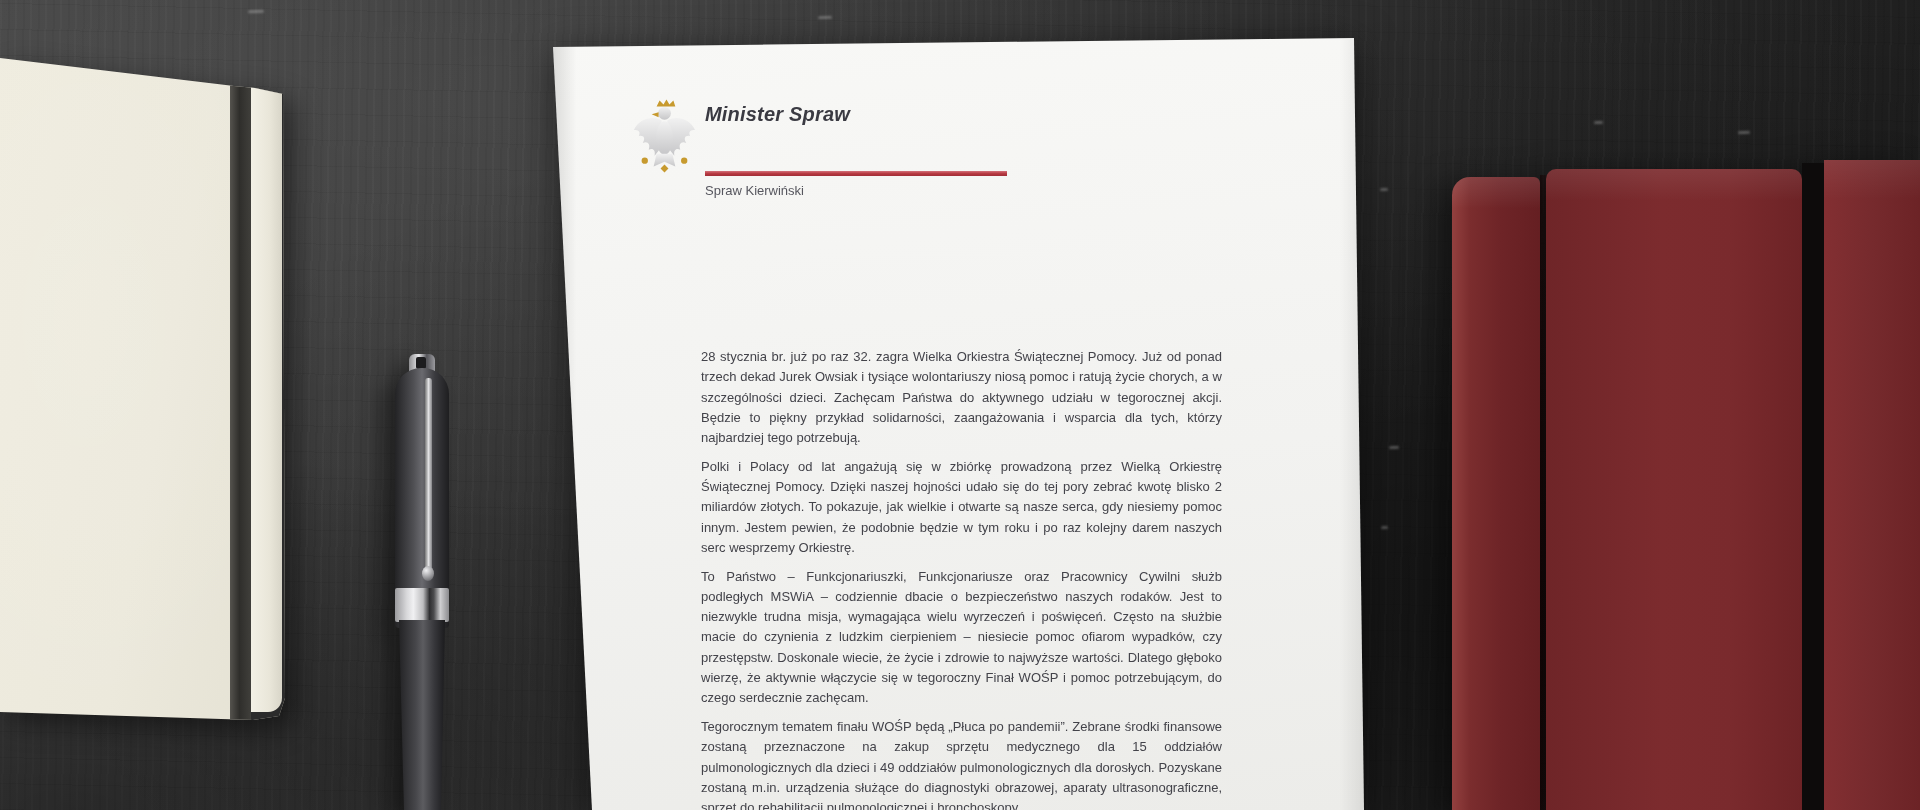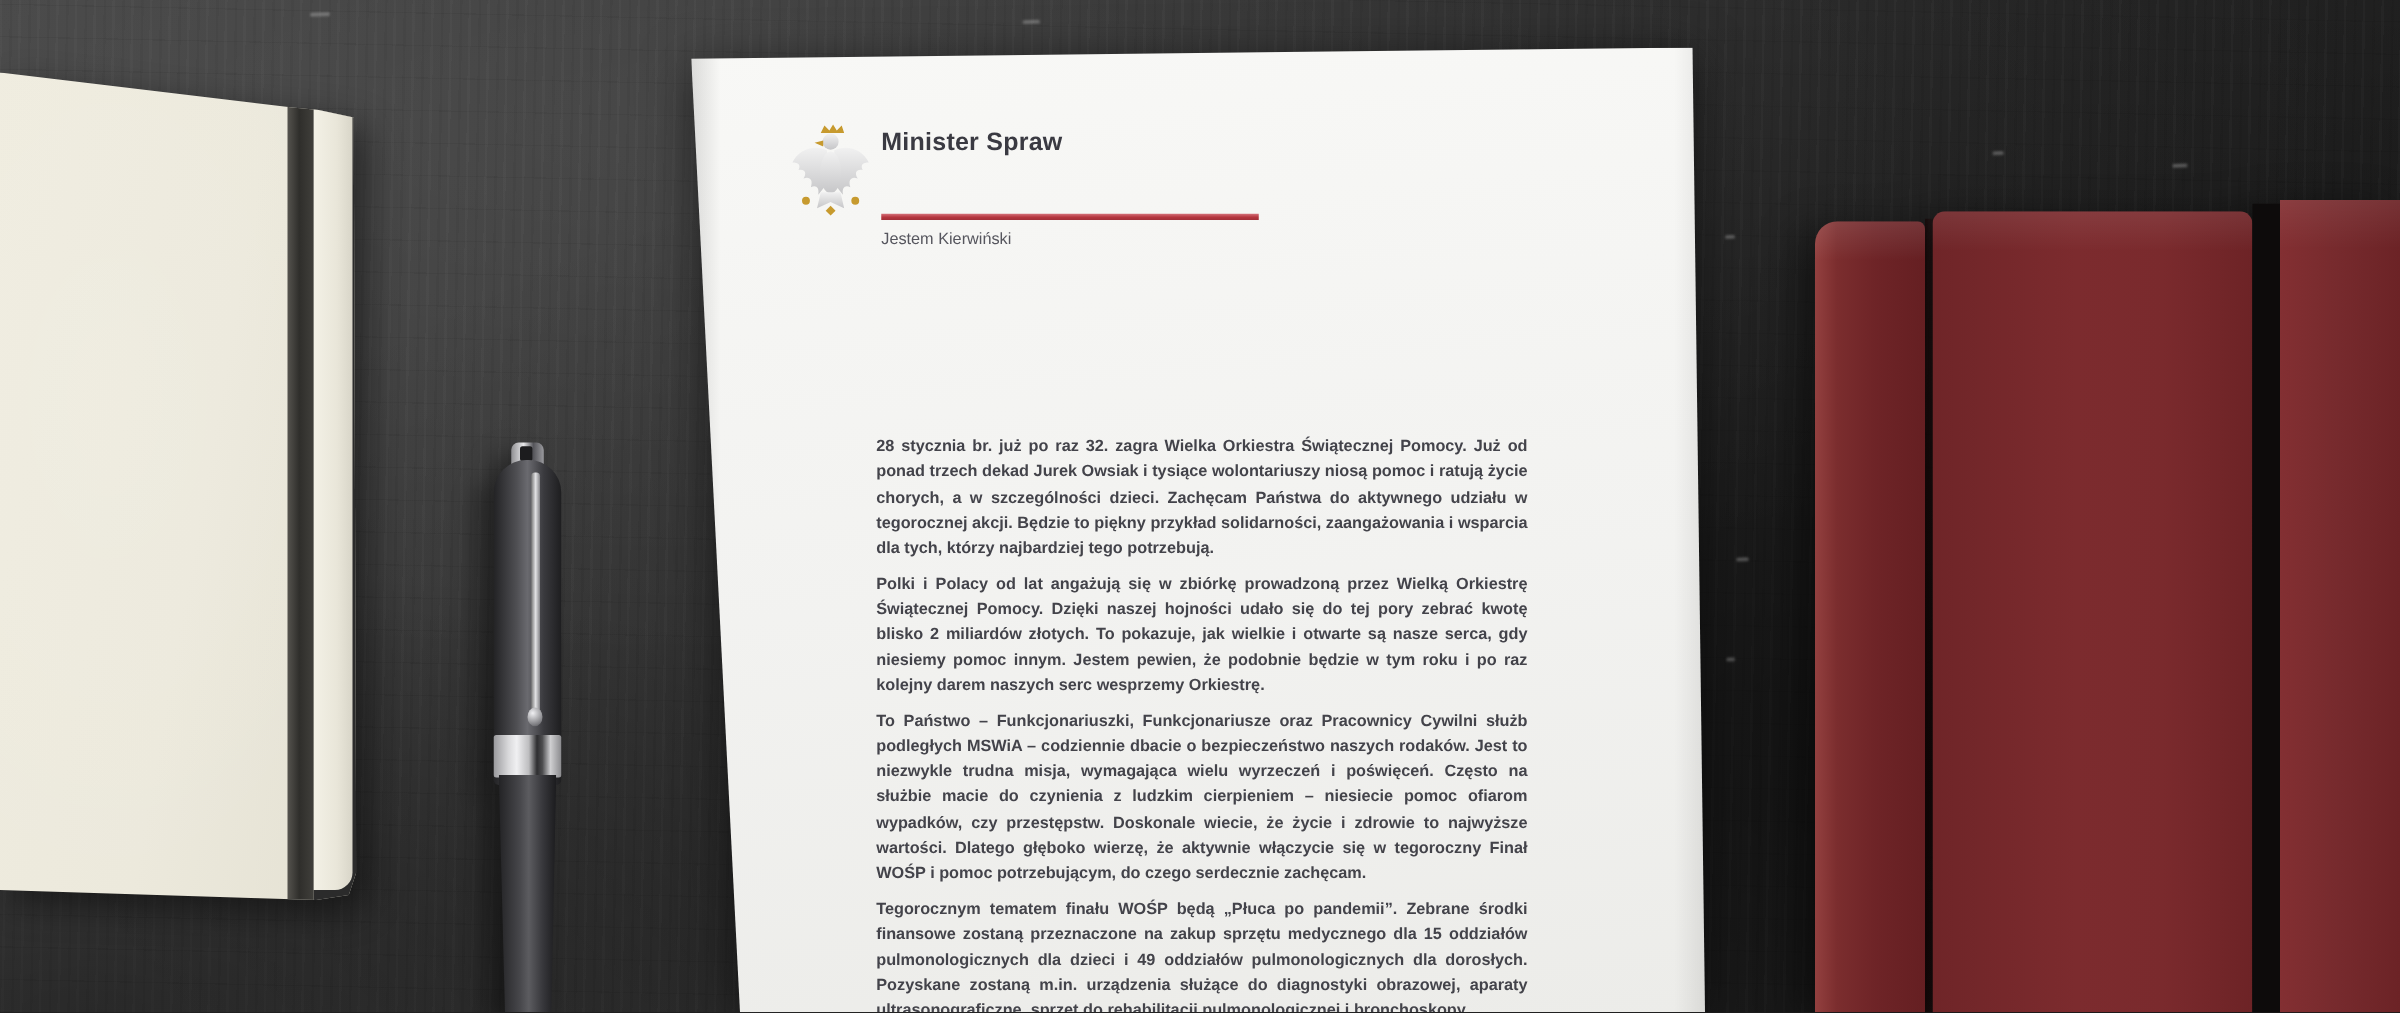--- a/index.html
+++ b/index.html
@@ -53,28 +53,28 @@
     position:absolute;inset:0;
     clip-path:polygon(5px 9px,806px 0,816px 772px,44px 772px);
     background:
       linear-gradient(90deg,rgba(0,0,0,0.14),transparent 3.5%),
       linear-gradient(90deg,transparent 97%,rgba(0,0,0,0.08)),
       linear-gradient(175deg,#f8f8f6 0%,#f2f2f0 55%,#ecece9 100%);
   }
   .letter-text{filter:blur(0.3px);}
   .eagle{position:absolute;left:80px;top:59px;width:71px;height:76px;}
   .org-name{position:absolute;left:157px;top:64px;font-size:20px;line-height:24px;font-weight:600;
-      letter-spacing:0.2px;color:#3a3a42;}
+      letter-spacing:0.2px;color:#3a3a42;font-style:italic;}
   .red-rule{position:absolute;left:157px;top:133px;width:302px;height:5px;
       background:linear-gradient(180deg,#d4717a 0%,#b5363e 55%,#a12f38 100%);}
   .signer{position:absolute;left:157px;top:145px;font-size:13px;color:#56565e;}
   .salutation{position:absolute;left:153px;top:210px;font-size:13.5px;line-height:23px;font-weight:bold;color:#2c2c33;}
   .body-text{position:absolute;left:153px;top:309px;width:521px;font-size:13px;line-height:20.3px;
       color:#43434a;text-align:justify;}
-  .body-text p{margin:0 0 8.3px 0;font-weight:bold;}
+  .body-text p{margin:0 0 8.3px 0;}
 
   
   .folder{position:absolute;left:1450px;top:155px;width:470px;height:655px;filter:drop-shadow(-14px 6px 16px rgba(0,0,0,0.45));}
   .folder-spine{position:absolute;left:2px;top:22px;width:88px;bottom:0;border-radius:18px 6px 0 0;
       background:linear-gradient(180deg,rgba(255,255,255,0.10),transparent 5%),
                  linear-gradient(90deg,#93403f 0%,#7b2d2e 20%,#6e2427 55%,#651f22 100%);}
   .folder-crease{position:absolute;left:90px;top:20px;width:10px;bottom:0;
       background:linear-gradient(90deg,rgba(20,0,0,0.55),rgba(40,5,8,0.15));}
   .folder-main{position:absolute;left:96px;top:14px;width:256px;bottom:0;border-radius:10px 10px 0 0;
       background:linear-gradient(180deg,rgba(255,255,255,0.08),transparent 5%),
@@ -136,21 +136,21 @@
         <circle cx="57" cy="64" r="3.2" fill="#c79a2e"></circle>
         <path d="M33,72 l4,-4 l4,4 l-4,4 z" fill="#c79a2e"></path>
       </svg>
 
       <div class="org-name letter-text">
         <div>Minister Spraw</div>
       </div>
 
       <div class="red-rule"></div>
 
-      <div class="signer letter-text">Jestem Kierwiński</div>
+      <div class="signer letter-text">Spraw Kierwiński</div>
 
 
       <div class="body-text letter-text">
         <p>28 stycznia br. już po raz 32. zagra Wielka Orkiestra Świątecznej Pomocy. Już od ponad trzech dekad Jurek Owsiak i tysiące wolontariuszy niosą pomoc i ratują życie chorych, a w szczególności dzieci. Zachęcam Państwa do aktywnego udziału w tegorocznej akcji. Będzie to piękny przykład solidarności, zaangażowania i wsparcia dla tych, którzy najbardziej tego potrzebują.</p>
         <p>Polki i Polacy od lat angażują się w zbiórkę prowadzoną przez Wielką Orkiestrę Świątecznej Pomocy. Dzięki naszej hojności udało się do tej pory zebrać kwotę blisko 2 miliardów złotych. To pokazuje, jak wielkie i otwarte są nasze serca, gdy niesiemy pomoc innym. Jestem pewien, że podobnie będzie w tym roku i po raz kolejny darem naszych serc wesprzemy Orkiestrę.</p>
         <p>To Państwo – Funkcjonariuszki, Funkcjonariusze oraz Pracownicy Cywilni służb podległych MSWiA – codziennie dbacie o bezpieczeństwo naszych rodaków. Jest to niezwykle trudna misja, wymagająca wielu wyrzeczeń i poświęceń. Często na służbie macie do czynienia z ludzkim cierpieniem – niesiecie pomoc ofiarom wypadków, czy przestępstw. Doskonale wiecie, że życie i zdrowie to najwyższe wartości. Dlatego głęboko wierzę, że aktywnie włączycie się w tegoroczny Finał WOŚP i pomoc potrzebującym, do czego serdecznie zachęcam.</p>
         <p>Tegorocznym tematem finału WOŚP będą „Płuca po pandemii”. Zebrane środki finansowe zostaną przeznaczone na zakup sprzętu medycznego dla 15 oddziałów pulmonologicznych dla dzieci i 49 oddziałów pulmonologicznych dla dorosłych. Pozyskane zostaną m.in. urządzenia służące do diagnostyki obrazowej, aparaty ultrasonograficzne, sprzęt do rehabilitacji pulmonologicznej i bronchoskopy.</p>
       </div>
 
     </div>

